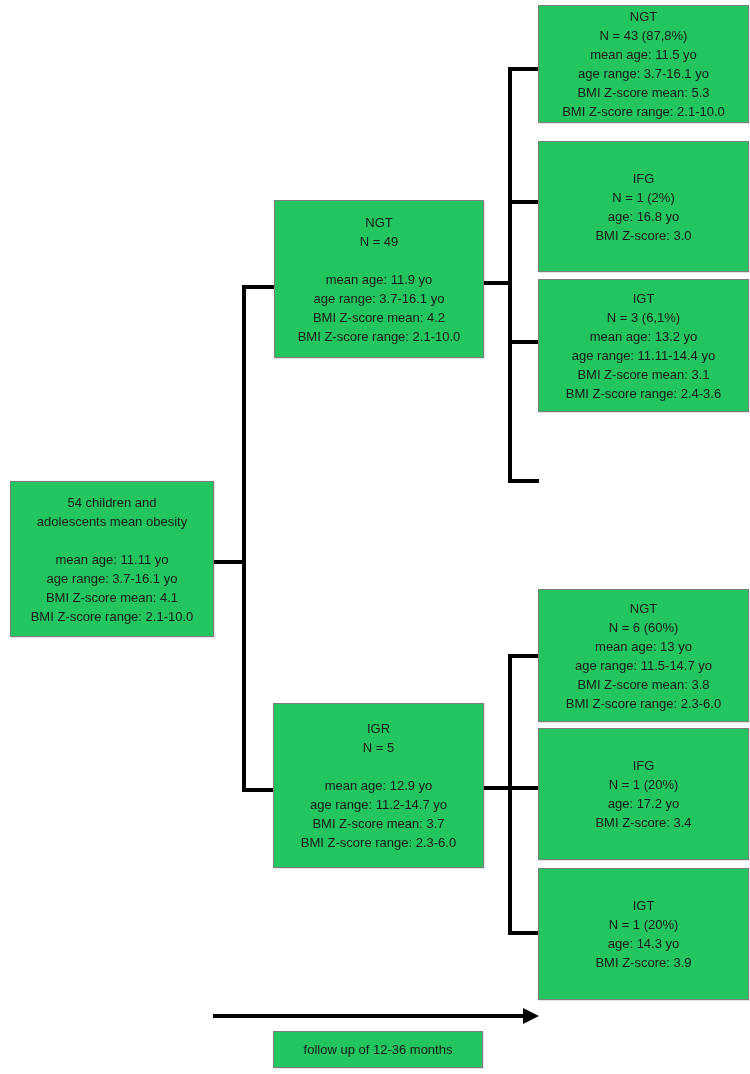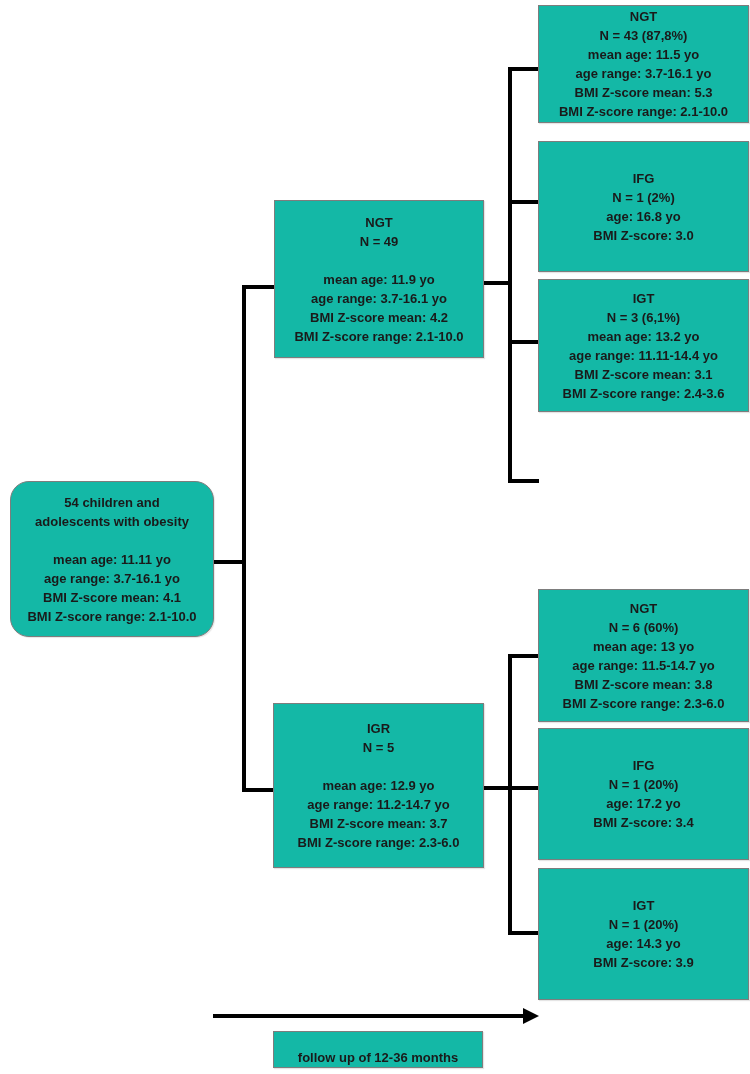--- a/index.html
+++ b/index.html
@@ -5,29 +5,29 @@
   html,body{margin:0;padding:0;background:#ffffff;}
   #canvas{
     position:relative;
     width:750px;height:1074px;
     background:#ffffff;
     font-family:"Liberation Sans", sans-serif;
     overflow:hidden;
   }
   .box{
     position:absolute;
-    background:#14b8a6;
+    background:#22c55e;
     border:1.5px solid #7d7d7d;
     box-sizing:border-box;
     display:flex;
     flex-direction:column;
     justify-content:center;
     align-items:center;
     text-align:center;
-    font-weight:bold;
+    font-weight:normal;
     font-size:13px;
     color:#1a1a1a;
     box-shadow:1px 1px 1px rgba(0,0,0,0.10);
   }
   .line{
     height:19px;
     line-height:19px;
     white-space:nowrap;
   }
   .hline,.vline{
@@ -61,23 +61,23 @@
   <div class="hline" style="left:508px;top:67px;width:31px;height:4px;"></div>
   <div class="hline" style="left:508px;top:200px;width:31px;height:4px;"></div>
   <div class="hline" style="left:508px;top:340px;width:31px;height:4px;"></div>
   <div class="hline" style="left:508px;top:479px;width:31px;height:4px;"></div>
 
   <div class="vline" style="left:508px;top:654px;width:4px;height:281px;"></div>
   <div class="hline" style="left:508px;top:654px;width:31px;height:4px;"></div>
   <div class="hline" style="left:483px;top:786px;width:56px;height:4px;"></div>
   <div class="hline" style="left:508px;top:931px;width:31px;height:4px;"></div>
 
-  <div class="box" style="left:10px;top:481px;width:204px;height:156px;border-radius:19px;">
+  <div class="box" style="left:10px;top:481px;width:204px;height:156px;">
       <div class="line">54 children and</div>
-      <div class="line">adolescents with obesity</div>
+      <div class="line">adolescents mean obesity</div>
       <div class="line"></div>
       <div class="line">mean age: 11.11 yo</div>
       <div class="line">age range: 3.7-16.1 yo</div>
       <div class="line">BMI Z-score mean: 4.1</div>
       <div class="line">BMI Z-score range: 2.1-10.0</div>
     </div>
 
   <div class="box" style="left:274px;top:200px;width:210px;height:158px;">
       <div class="line">NGT</div>
       <div class="line">N = 49</div>
@@ -143,17 +143,17 @@
   <div class="box" style="left:538px;top:868px;width:211px;height:132px;">
       <div class="line">IGT</div>
       <div class="line">N = 1 (20%)</div>
       <div class="line">age: 14.3 yo</div>
       <div class="line">BMI Z-score: 3.9</div>
     </div>
 
   <div class="arrow-shaft" style="left:213px;top:1014px;width:312px;height:4px;"></div>
   <div class="arrow-head" style="left:523px;top:1008px;"></div>
 
-  <div class="box" style="left:273px;top:1031px;width:210px;height:37px;justify-content:flex-end;">
+  <div class="box" style="left:273px;top:1031px;width:210px;height:37px;">
     <div class="line">follow up of 12-36 months</div>
   </div>
 
 </div>
 
 </body></html>

